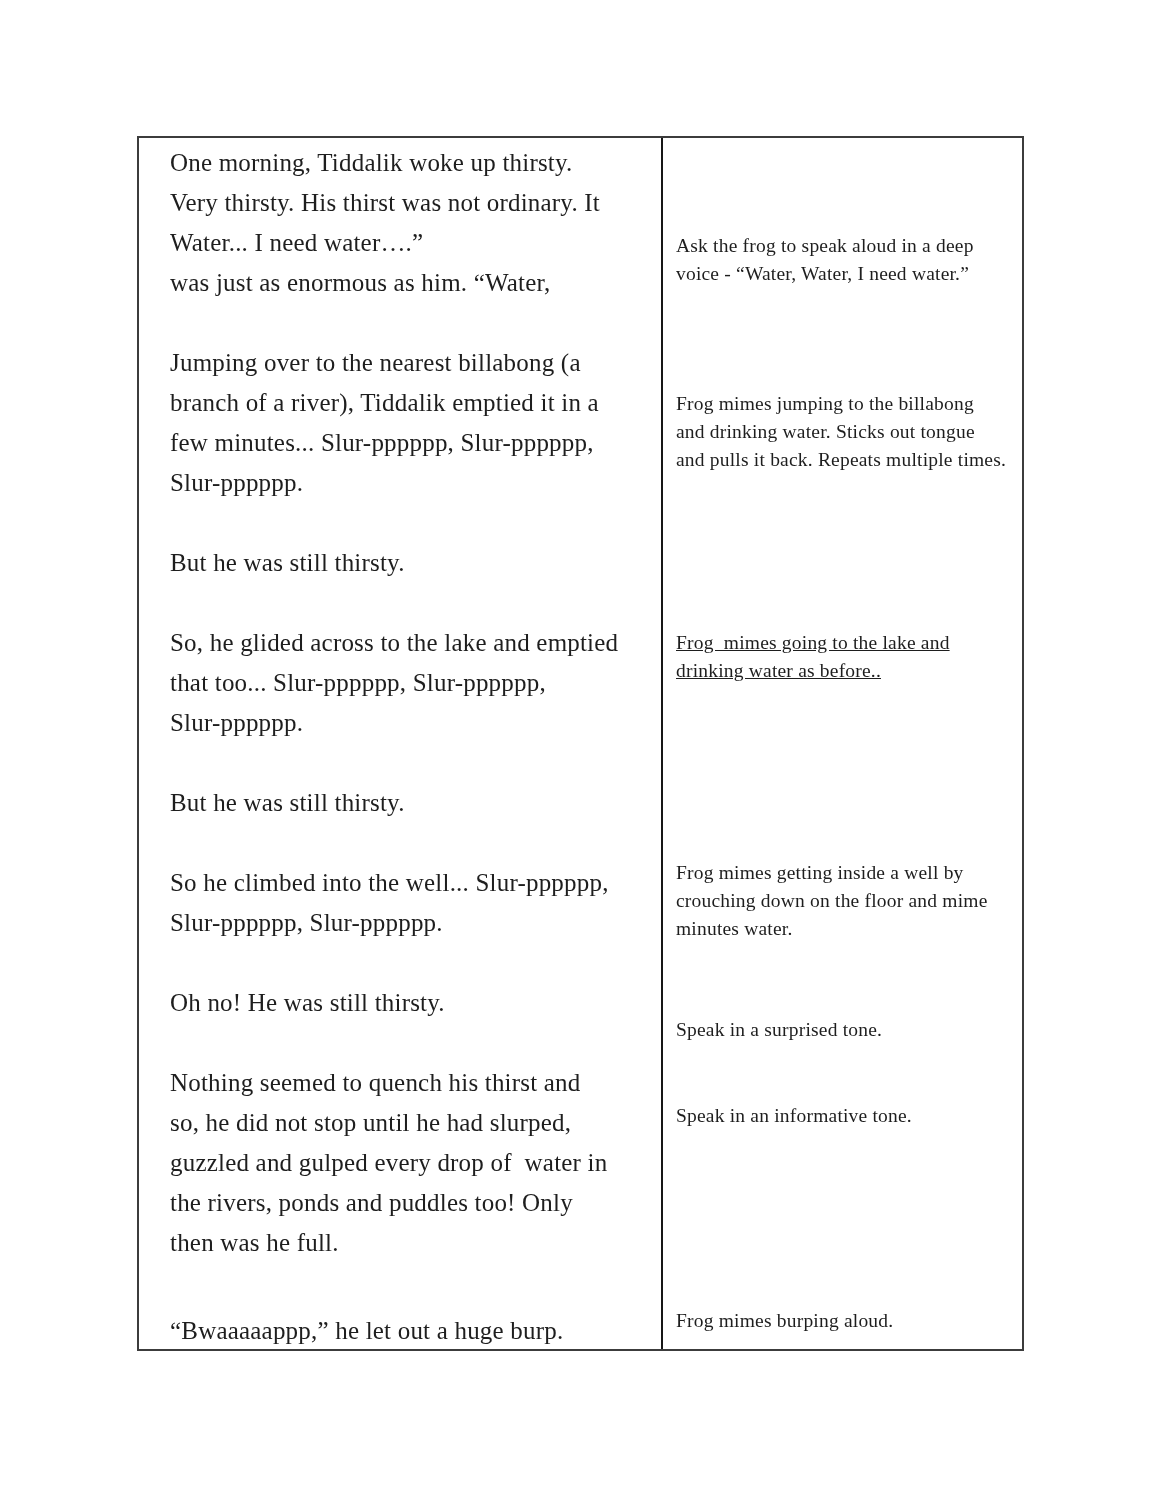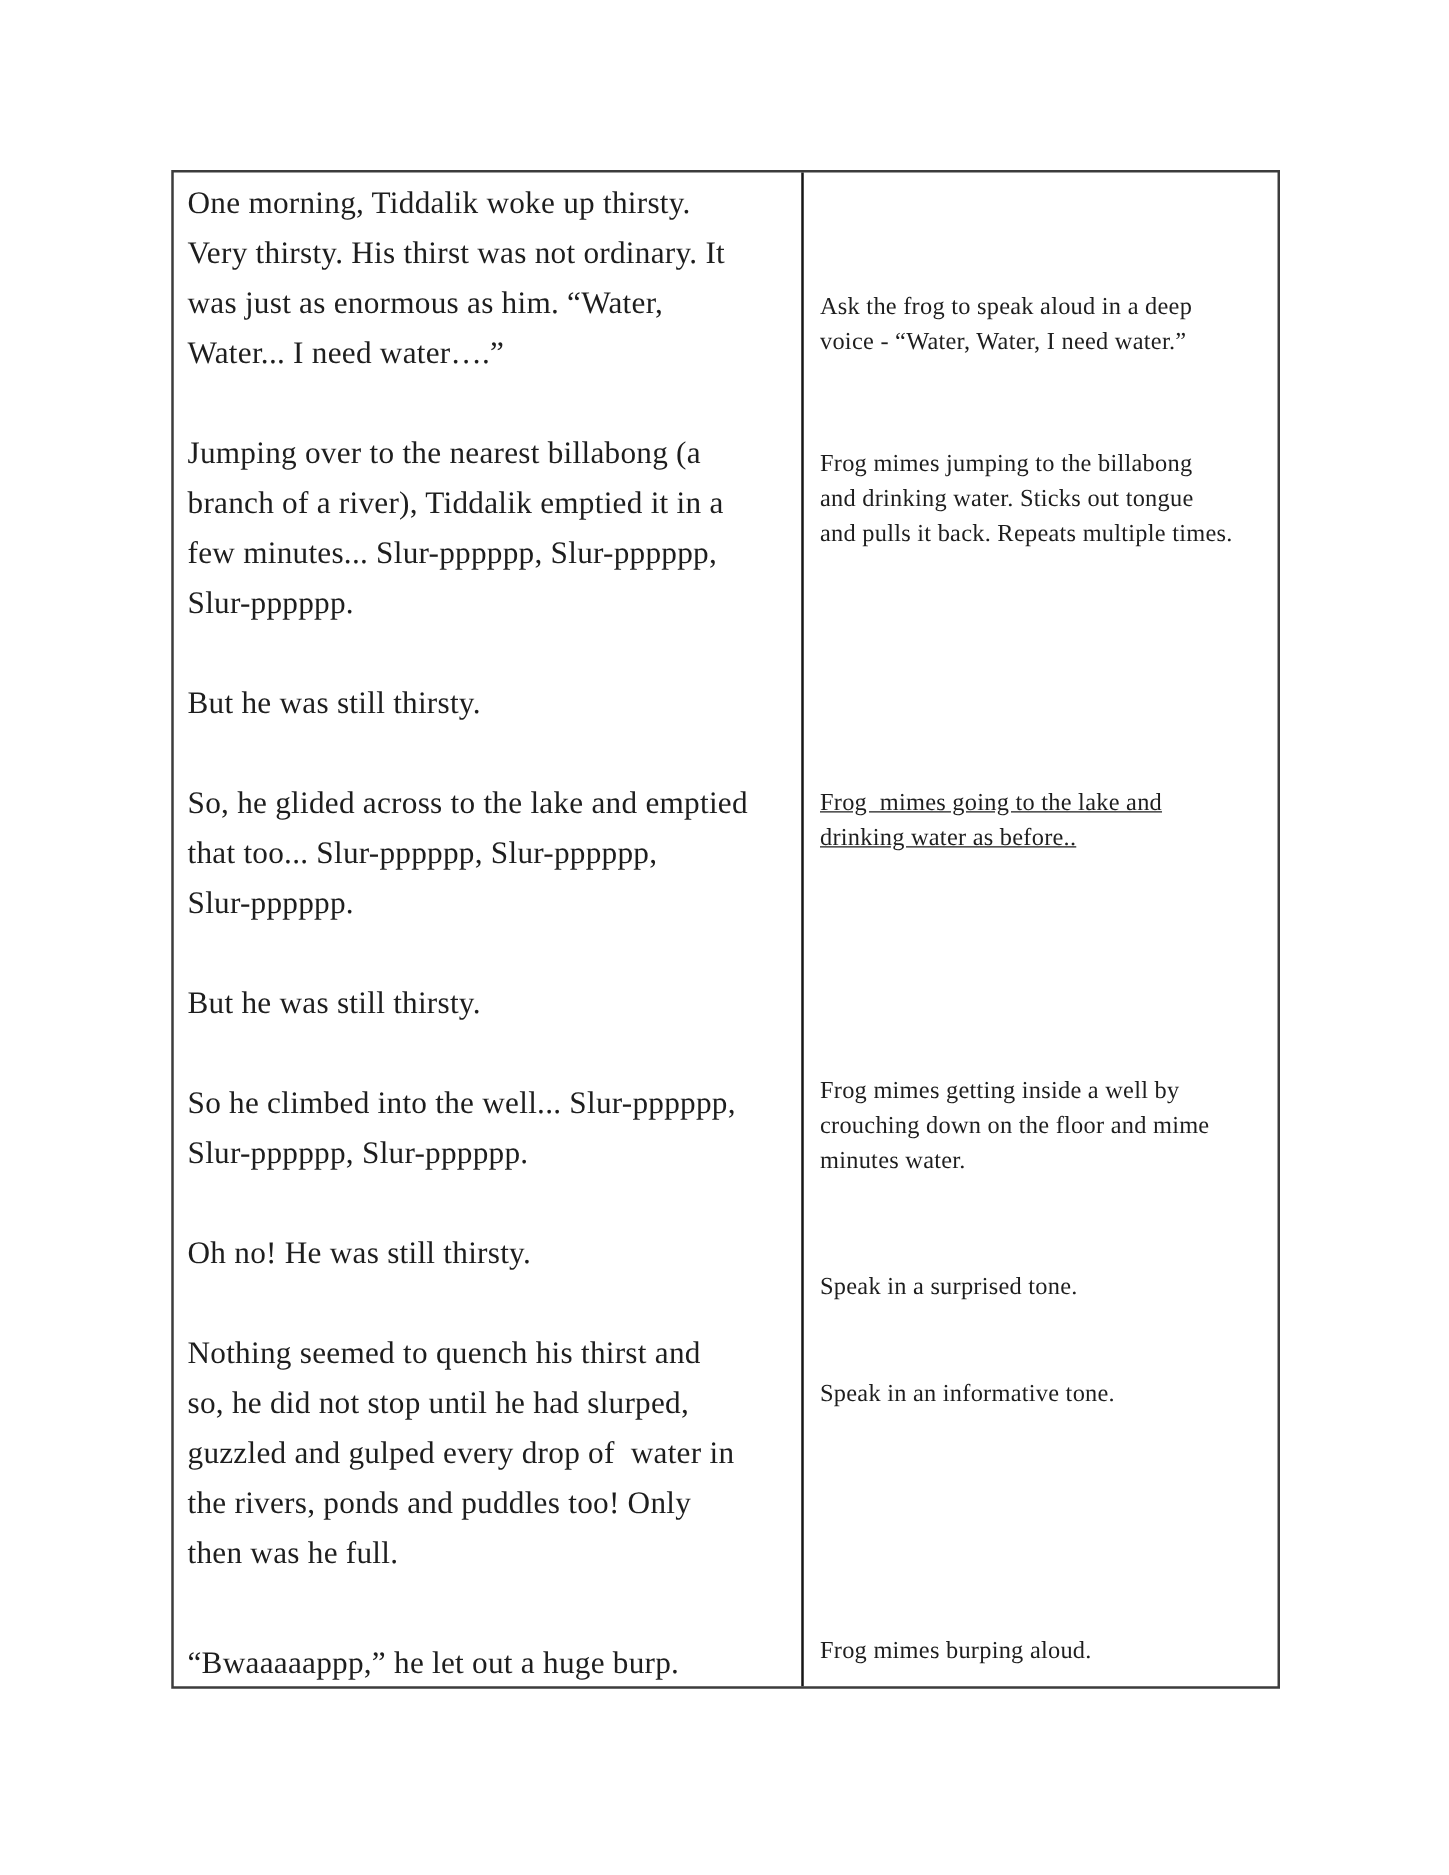--- a/index.html
+++ b/index.html
@@ -18,20 +18,21 @@
   .doc-table {
     position: absolute;
     left: 137px;
     top: 136px;
     width: 887px;
     height: 1215px;
     box-sizing: border-box;
     border: 2px solid #3c3c3c;
     display: flex;
     background: #ffffff;
+    padding-left: 20px;
   }
   .left-cell {
     width: 504px;
     box-sizing: border-box;
     padding: 5px 8px 0 11px;
     border-right: 2px solid #161616;
   }
   .right-cell {
     flex: 1;
     position: relative;
@@ -47,37 +48,37 @@
   .note {
     position: absolute;
     left: 13px;
     right: 5px;
     font-size: 19.5px;
     line-height: 28px;
     letter-spacing: 0.2px;
   }
   .ln { display: block; white-space: pre-wrap; }
   .note-1 { top: 94px; }
-  .note-2 { top: 220px; }
+  .note-2 { top: 252px; }
   .note-3 { top: 491px; text-decoration: underline; }
   .note-4 { top: 721px; }
   .note-5 { top: 858px; margin-top: 20px; }
   .note-6 { top: 964px; }
   .note-7 { top: 1169px; }
 </style>
 </head>
 <body>
 
 <div class="doc-table">
   <div class="left-cell">
     <p class="para">
         <span class="ln">One morning, Tiddalik woke up thirsty.</span>
         <span class="ln">Very thirsty. His thirst was not ordinary. It</span>
+        <span class="ln">Water... I need water….”</span>
         <span class="ln">was just as enormous as him. “Water,</span>
-        <span class="ln">Water... I need water….”</span>
       </p>
     <p class="para">
         <span class="ln">Jumping over to the nearest billabong (a</span>
         <span class="ln">branch of a river), Tiddalik emptied it in a</span>
         <span class="ln">few minutes... Slur-pppppp, Slur-pppppp,</span>
         <span class="ln">Slur-pppppp.</span>
       </p>
     <p class="para">
         <span class="ln">But he was still thirsty.</span>
       </p>

